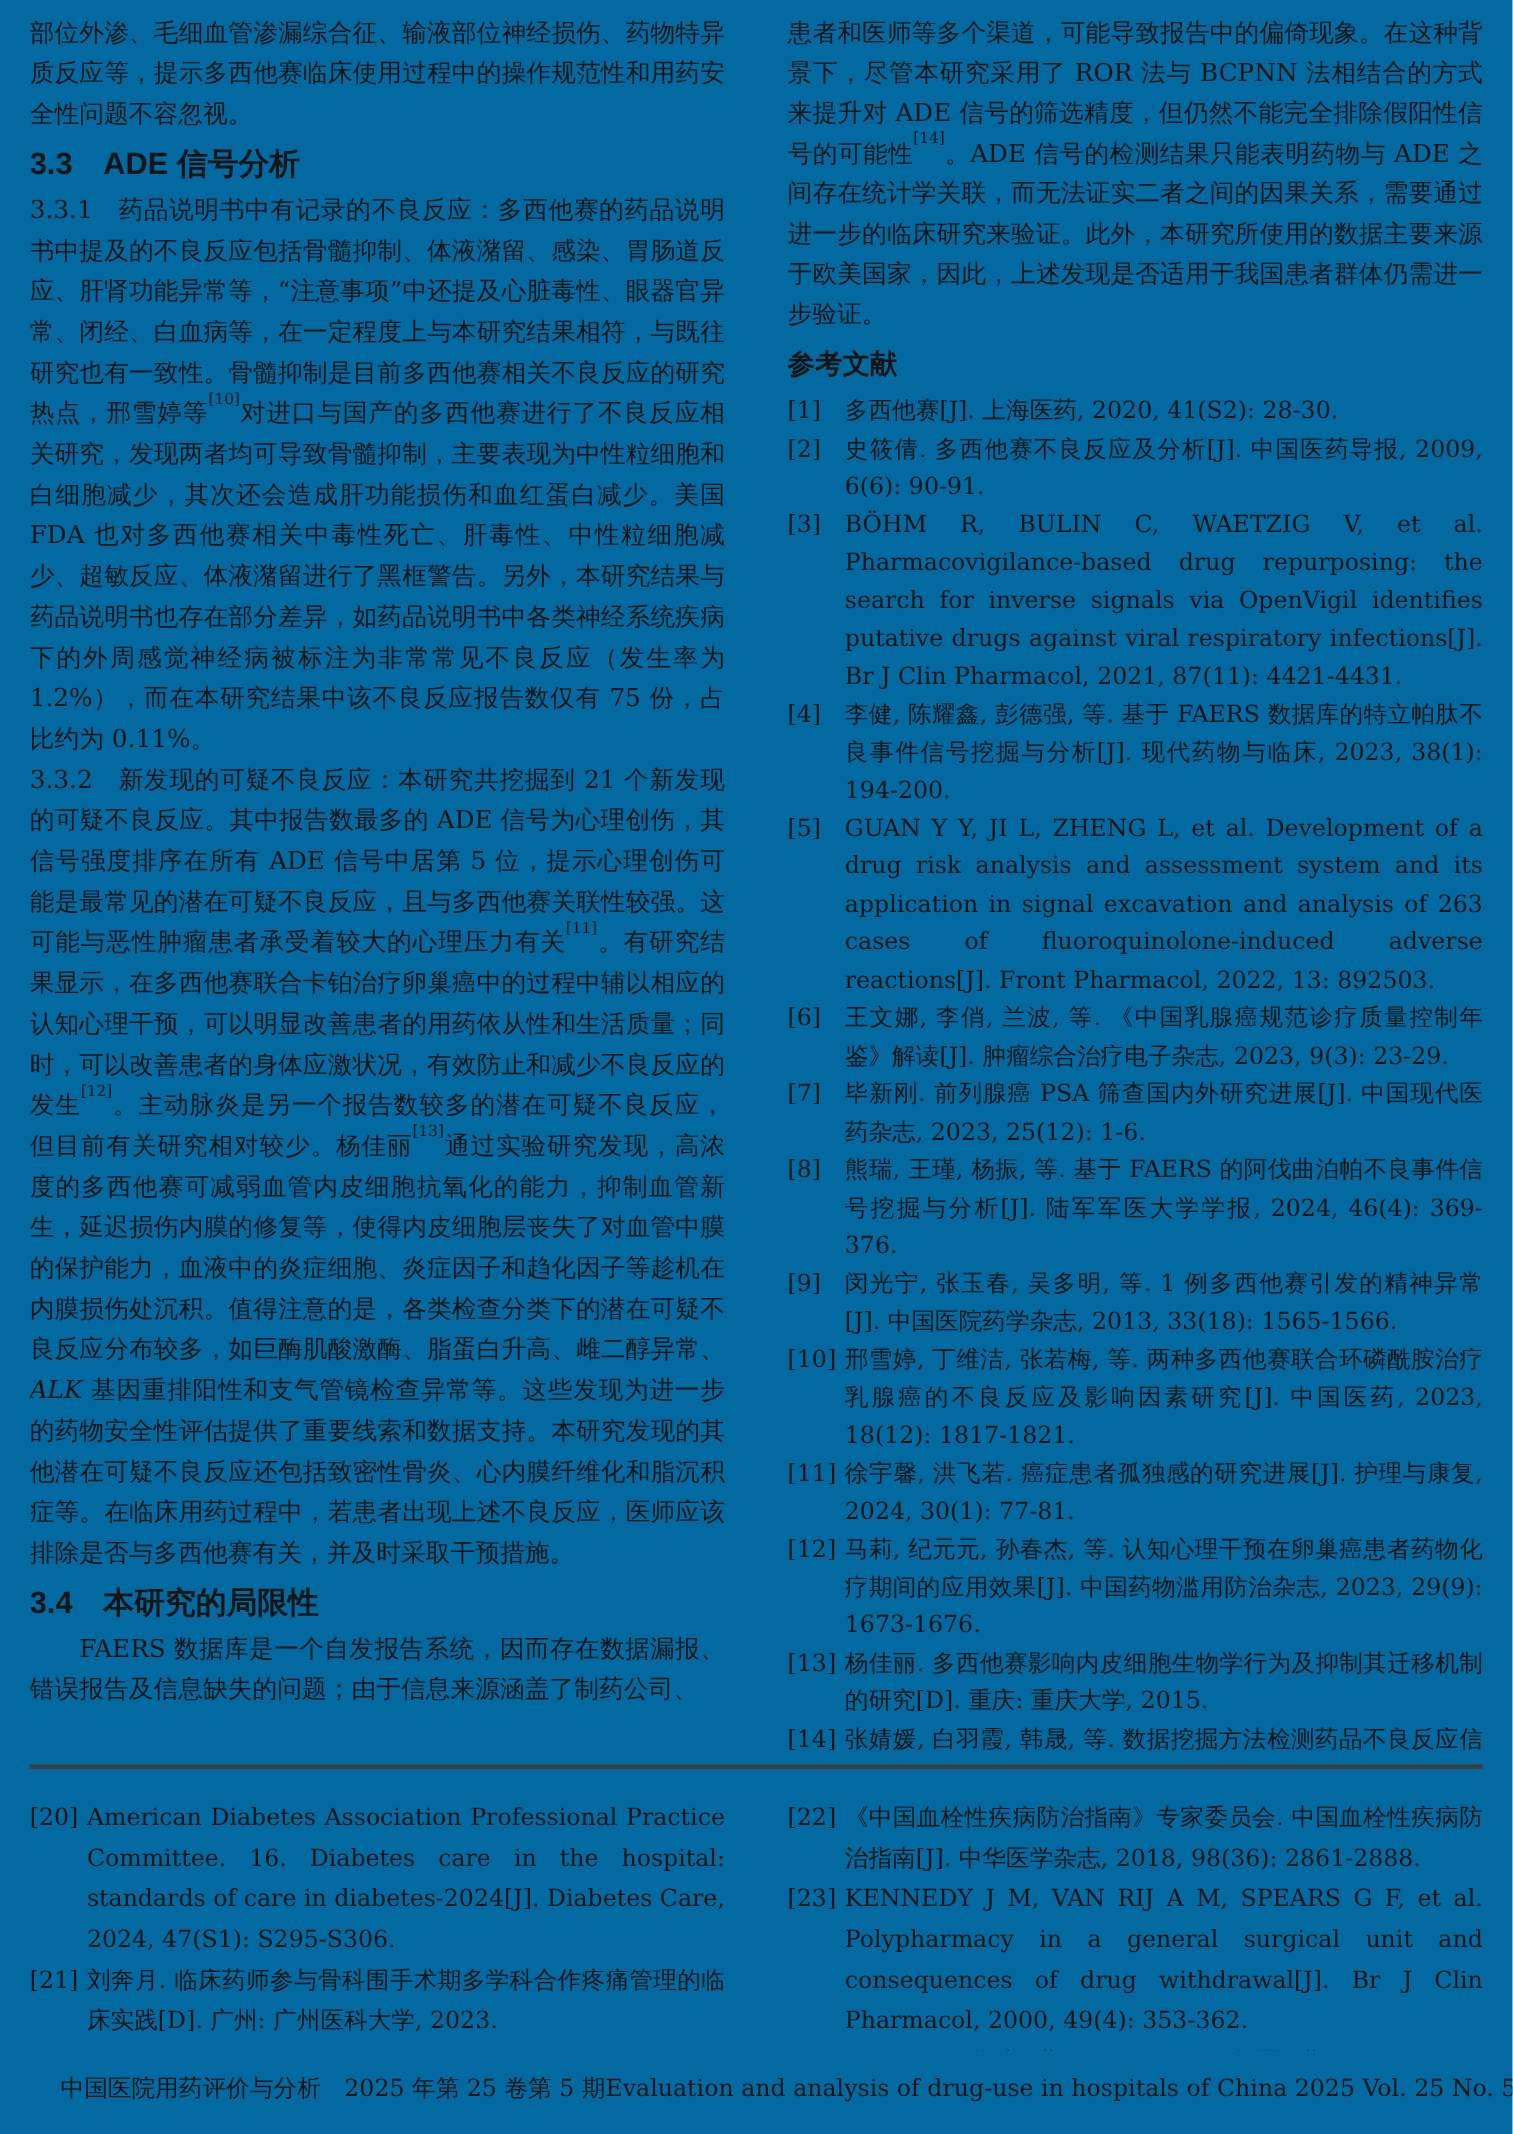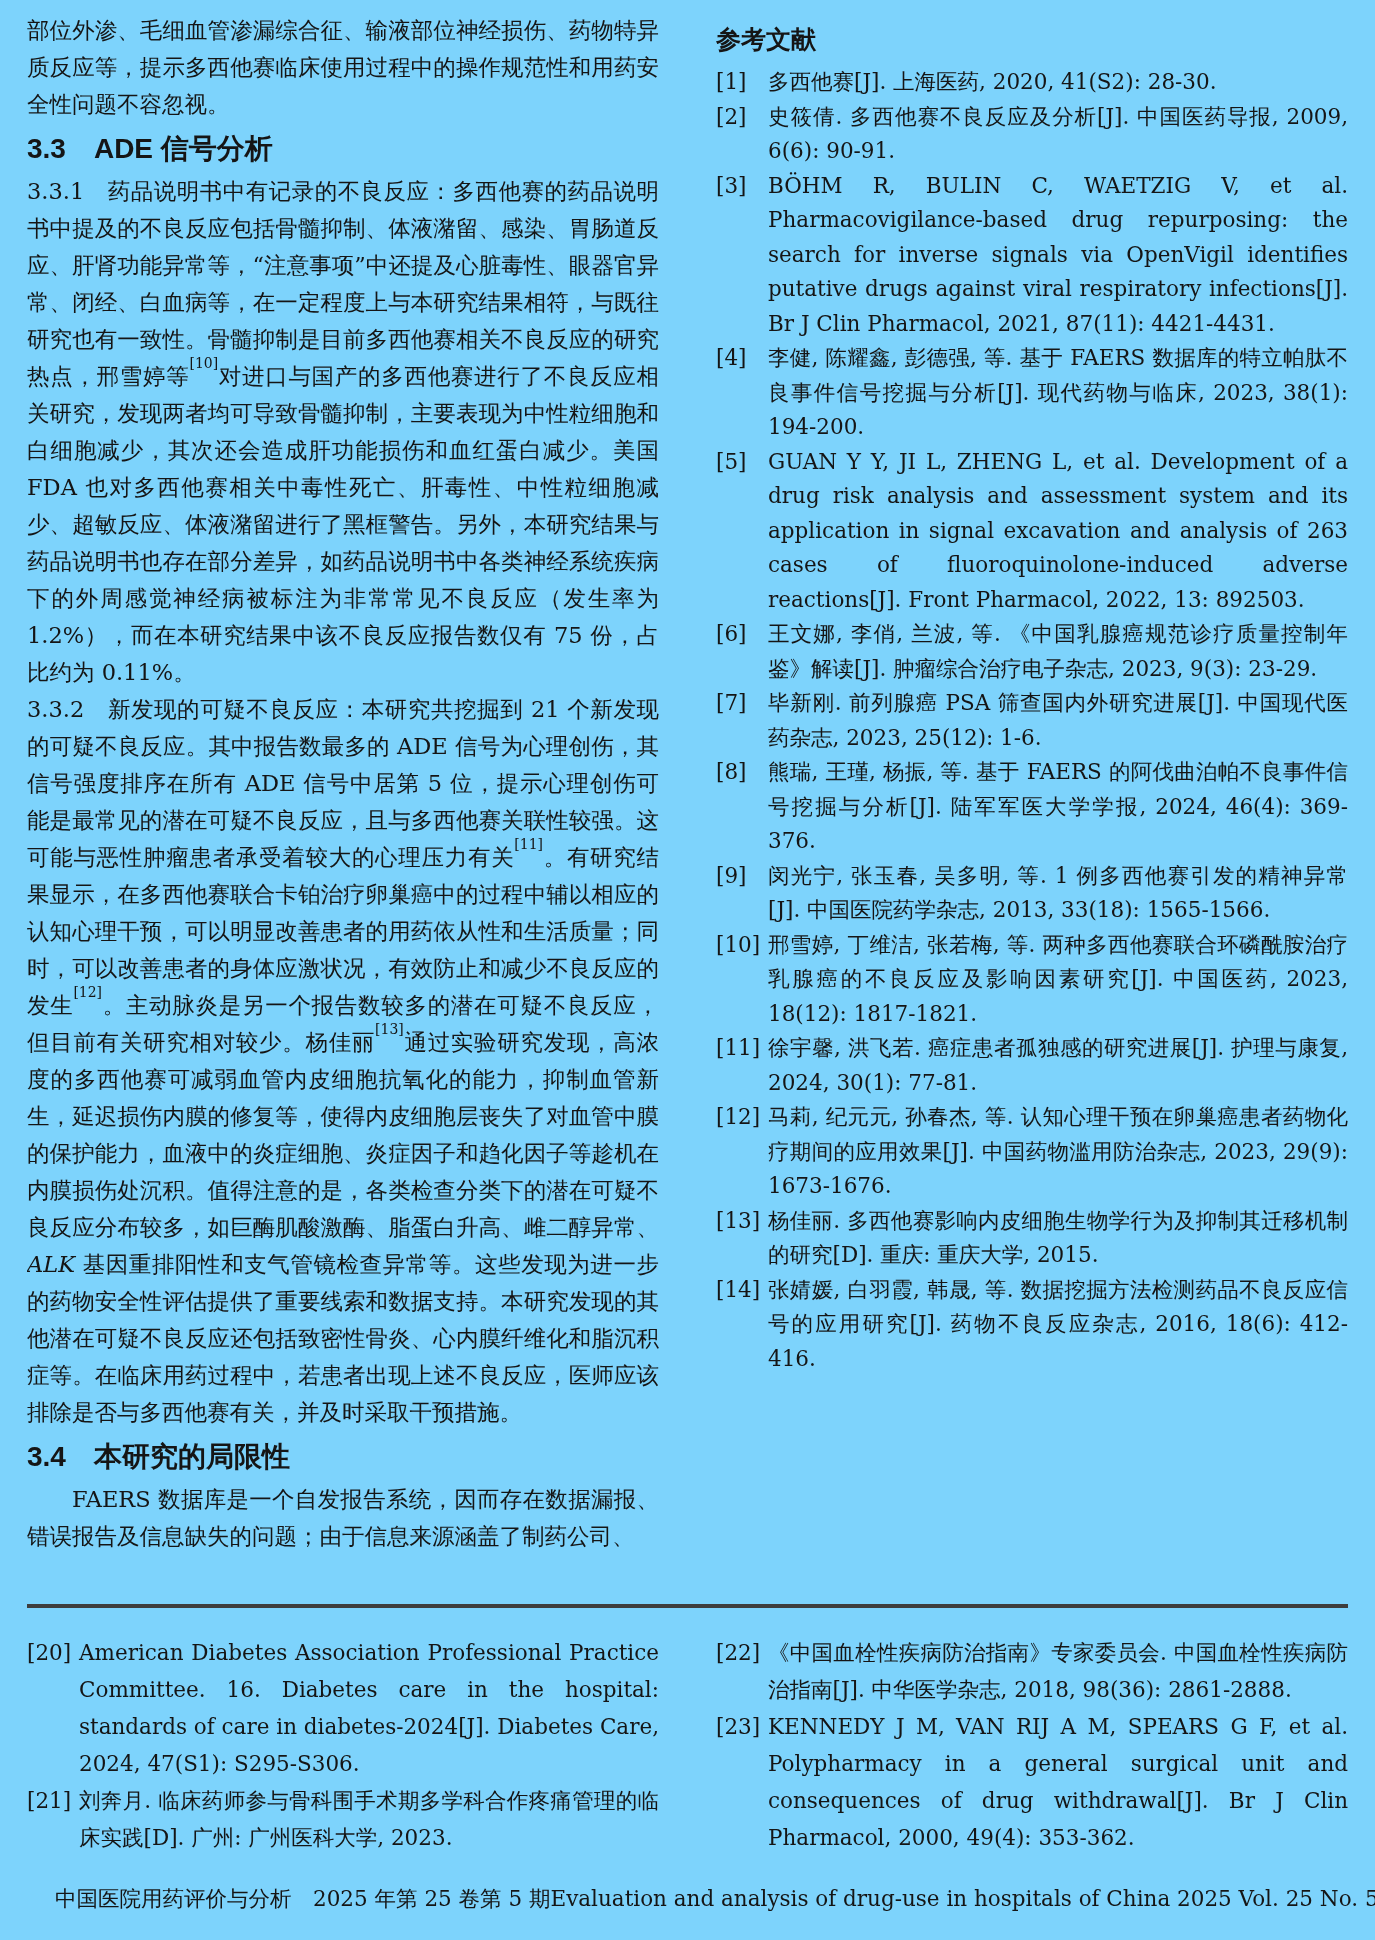--- a/index.html
+++ b/index.html
@@ -1,19 +1,19 @@
 <!DOCTYPE html>
 <html><head>
 <meta charset="utf-8">
 <style>
   html,body{margin:0;padding:0;background:#ffffff;}
   .page{
     position:relative;
     width:1375px;height:1940px;
-    background:#7dd3fc;
+    background:#0369a1;
     overflow:hidden;
     font-family:"DejaVu Serif","Liberation Serif",serif;
     color:#151515;
   }
   .main-columns{
     position:absolute;top:12px;left:27px;width:1321px;
     display:flex;gap:57px;
   }
   .col{width:632px;height:1586px;overflow:hidden;}
 
@@ -112,20 +112,21 @@
       <p class="body-para"><span>3.3.1　药品说明书中有记录的不良反应：多西他赛的药品说明书中提及的不良反应包括骨髓抑制、体液潴留、感染、胃肠道反应、肝肾功能异常等，“注意事项”中还提及心脏毒性、眼器官异常、闭经、白血病等，在一定程度上与本研究结果相符，与既往研究也有一致性。骨髓抑制是目前多西他赛相关不良反应的研究热点，邢雪婷等</span><sup>[10]</sup><span>对进口与国产的多西他赛进行了不良反应相关研究，发现两者均可导致骨髓抑制，主要表现为中性粒细胞和白细胞减少，其次还会造成肝功能损伤和血红蛋白减少。美国 FDA 也对多西他赛相关中毒性死亡、肝毒性、中性粒细胞减少、超敏反应、体液潴留进行了黑框警告。另外，本研究结果与药品说明书也存在部分差异，如药品说明书中各类神经系统疾病下的外周感觉神经病被标注为非常常见不良反应（发生率为 1.2%），而在本研究结果中该不良反应报告数仅有 75 份，占比约为 0.11%。</span></p>
 
       <p class="body-para"><span>3.3.2　新发现的可疑不良反应：本研究共挖掘到 21 个新发现的可疑不良反应。其中报告数最多的 ADE 信号为心理创伤，其信号强度排序在所有 ADE 信号中居第 5 位，提示心理创伤可能是最常见的潜在可疑不良反应，且与多西他赛关联性较强。这可能与恶性肿瘤患者承受着较大的心理压力有关</span><sup>[11]</sup><span>。有研究结果显示，在多西他赛联合卡铂治疗卵巢癌中的过程中辅以相应的认知心理干预，可以明显改善患者的用药依从性和生活质量；同时，可以改善患者的身体应激状况，有效防止和减少不良反应的发生</span><sup>[12]</sup><span>。主动脉炎是另一个报告数较多的潜在可疑不良反应，但目前有关研究相对较少。杨佳丽</span><sup>[13]</sup><span>通过实验研究发现，高浓度的多西他赛可减弱血管内皮细胞抗氧化的能力，抑制血管新生，延迟损伤内膜的修复等，使得内皮细胞层丧失了对血管中膜的保护能力，血液中的炎症细胞、炎症因子和趋化因子等趁机在内膜损伤处沉积。值得注意的是，各类检查分类下的潜在可疑不良反应分布较多，如巨酶肌酸激酶、脂蛋白升高、雌二醇异常、</span><i>ALK</i><span> 基因重排阳性和支气管镜检查异常等。这些发现为进一步的药物安全性评估提供了重要线索和数据支持。本研究发现的其他潜在可疑不良反应还包括致密性骨炎、心内膜纤维化和脂沉积症等。在临床用药过程中，若患者出现上述不良反应，医师应该排除是否与多西他赛有关，并及时采取干预措施。</span></p>
 
       <h3 class="sec-heading">3.4　本研究的局限性</h3>
 
       <p class="body-para indent"><span>FAERS 数据库是一个自发报告系统，因而存在数据漏报、错误报告及信息缺失的问题；由于信息来源涵盖了制药公司、</span></p>
     </div>
 
     <div class="col col-right">
+      <p class="body-para"><span>患者和医师等多个渠道，可能导致报告中的偏倚现象。在这种背景下，尽管本研究采用了 ROR 法与 BCPNN 法相结合的方式来提升对 ADE 信号的筛选精度，但仍然不能完全排除假阳性信号的可能性</span><sup>[14]</sup><span>。ADE 信号的检测结果只能表明药物与 ADE 之间存在统计学关联，而无法证实二者之间的因果关系，需要通过进一步的临床研究来验证。此外，本研究所使用的数据主要来源于欧美国家，因此，上述发现是否适用于我国患者群体仍需进一步验证。</span></p>
 
       <h2 class="refs-heading">参考文献</h2>
 
       <div>
           <div class="ref">
             <span class="ref-label">[1]</span>
             <span class="ref-body"><span>多西他赛[J]. 上海医药, 2020, 41(S2): 28-30.</span></span>
           </div>
           <div class="ref">
             <span class="ref-label">[2]</span>

